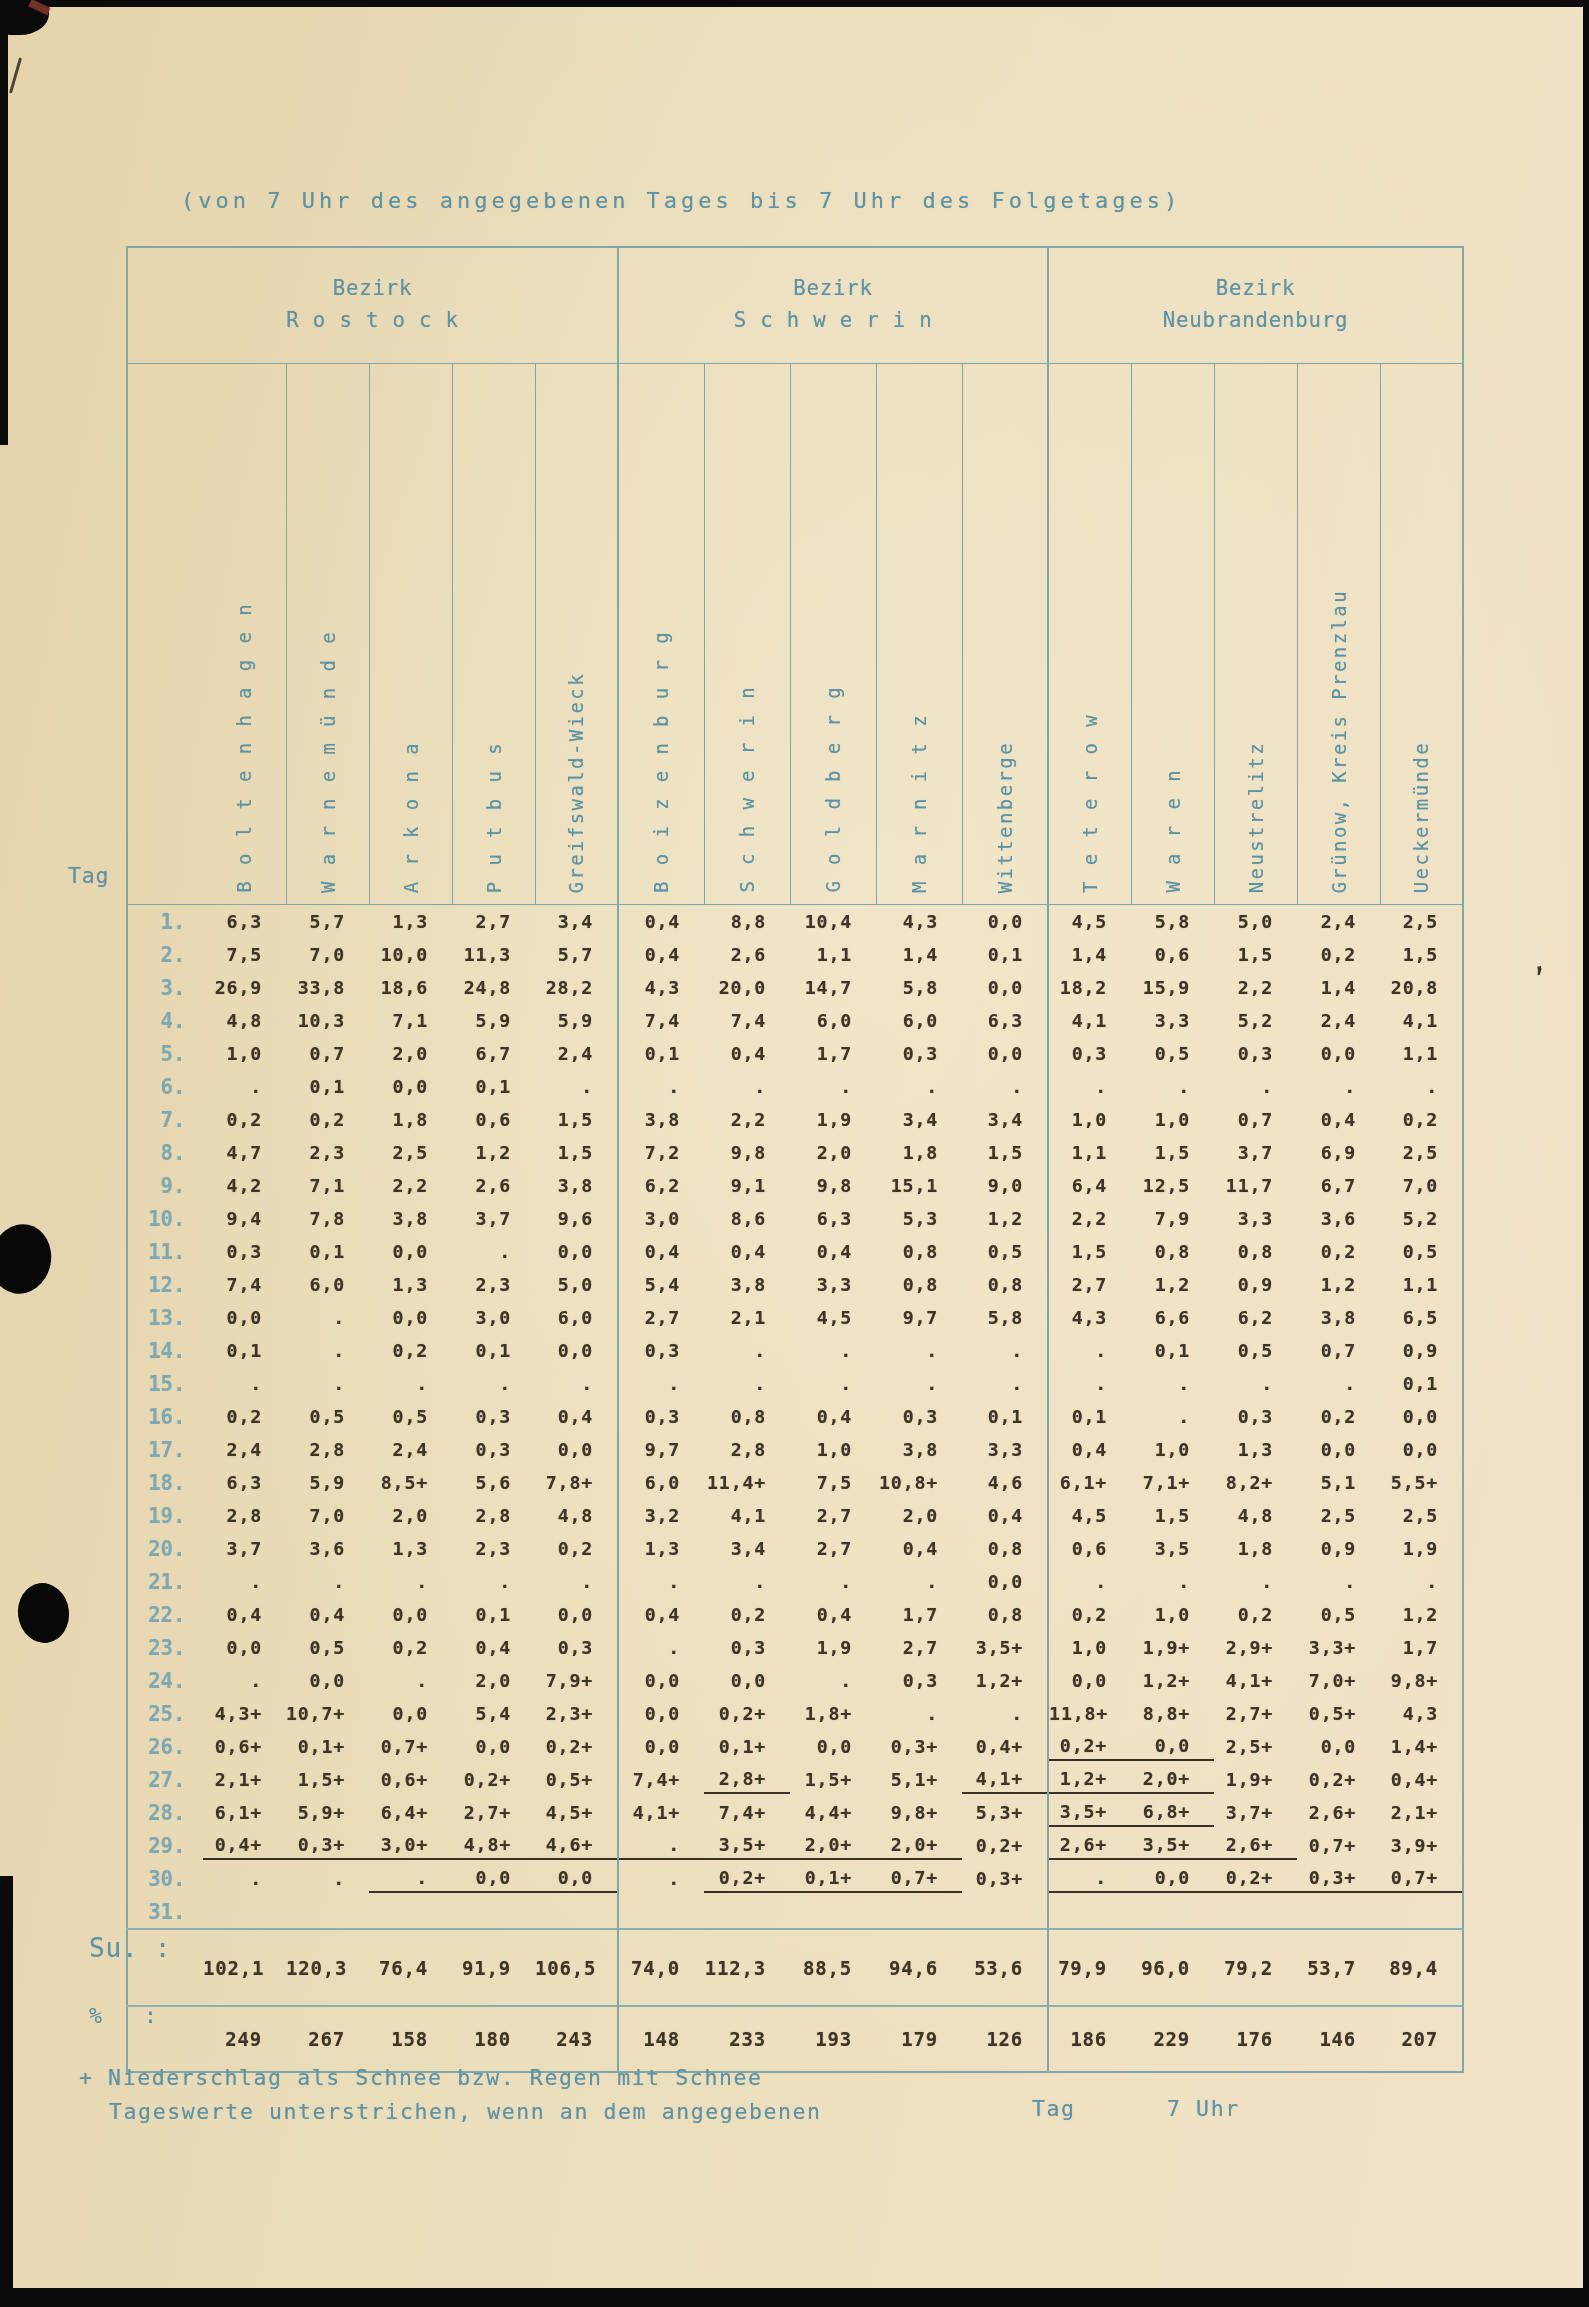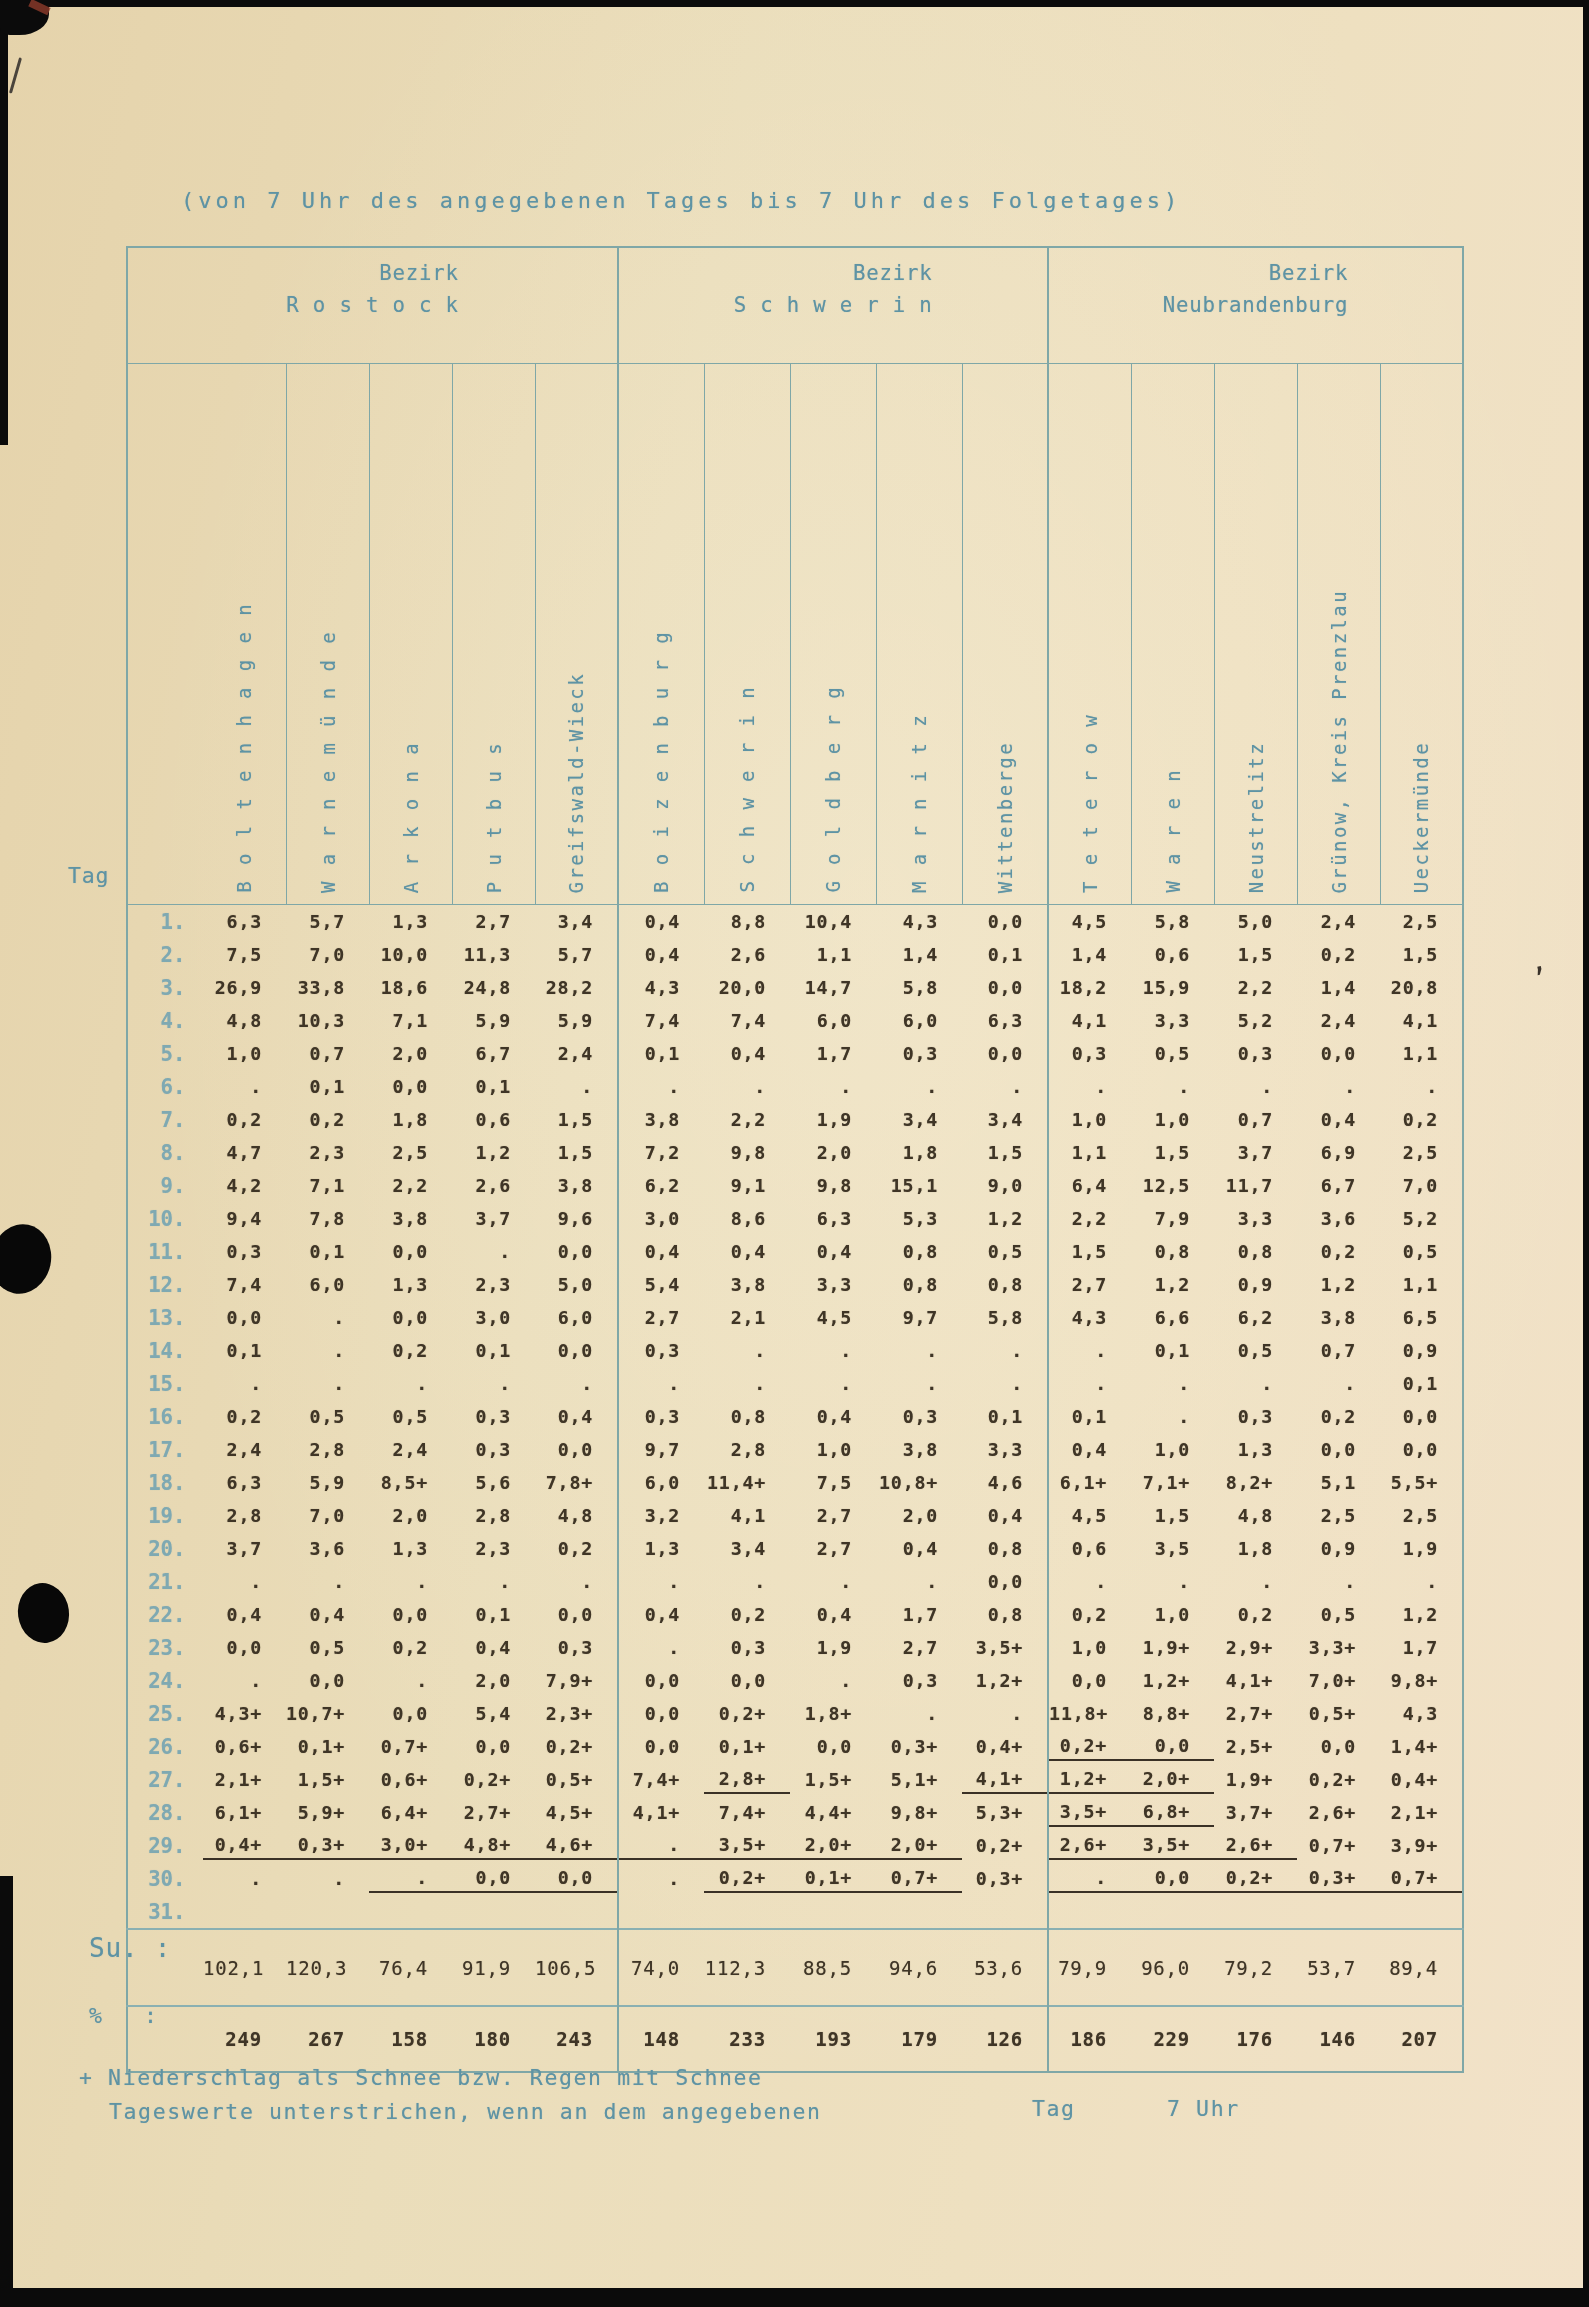--- a/index.html
+++ b/index.html
@@ -42,33 +42,33 @@
     border-collapse:collapse;table-layout:fixed;
     width:1337px;
     border:2px solid #7fa7a7;
   }
   table.precip col.c-day{width:76px;}
   table.precip col.c-r{width:83px;}
   table.precip col.c-s{width:86px;}
   table.precip col.c-n{width:83px;}
   th,td{padding:0;margin:0;font-weight:normal;}
   .bzcell{height:115px;vertical-align:top;text-align:center;border-bottom:1.6px solid #7fa7a7;}
-  .bzbox{display:inline-block;text-align:right;padding-top:9px;font-size:20.7px;line-height:1.55;letter-spacing:0.8px;}
+  .bzbox{display:inline-block;text-align:center;padding-top:24px;font-size:20.7px;line-height:1.55;letter-spacing:0.8px;}
   .sthead{height:540px;vertical-align:bottom;border-bottom:1.6px solid #7fa7a7;}
   .dayhead{height:540px;border-bottom:1.6px solid #7fa7a7;}
   .sl{border-left:1.6px solid #7fa7a7;}
   .gl{border-left:2px solid #7fa7a7;}
   .vh{display:flex;align-items:flex-end;justify-content:center;height:525px;padding-bottom:11px;}
   .vtext{writing-mode:vertical-rl;transform:rotate(180deg);white-space:nowrap;font-size:19px;letter-spacing:2.4px;}
   .daycell{height:33px;}
   .daycell span{display:block;text-align:right;padding-right:17.5px;font-size:20.7px;font-weight:bold;}
   .dcell{height:33px;font-size:18.3px;font-weight:bold;}
   .dcell .val{display:block;text-align:right;padding-right:24px;letter-spacing:0.8px;line-height:27px;}
   .dcell.u .val{border-bottom:2.8px solid #3a3126;}
-  tr.sumrow td{height:75px;border-top:2.4px solid #8ab0b2;font-size:19px;font-weight:normal;vertical-align:middle;}
+  tr.sumrow td{height:75px;border-top:2.4px solid #8ab0b2;font-size:19px;font-weight:bold;vertical-align:middle;}
   tr.pctrow td{height:64px;border-top:2.4px solid #8ab0b2;font-size:19px;font-weight:bold;vertical-align:middle;}
   tr.sumrow .val, tr.pctrow .val{display:block;text-align:right;padding-right:24px;letter-spacing:0.8px;}
   
   .tag-label{position:absolute;left:68px;top:863px;font-size:21.5px;letter-spacing:0.8px;}
   .sum-label{position:absolute;left:89px;top:1933px;font-size:26px;letter-spacing:0.8px;white-space:pre;}
   .pct-label{position:absolute;left:89px;top:2003px;font-size:21.5px;letter-spacing:0.8px;white-space:pre;}
   
   .footer{position:absolute;left:79px;top:2061px;font-size:21.5px;letter-spacing:1.6px;line-height:1.6;white-space:nowrap;}
   .footer .indent{padding-left:30px;}
   .foot-tag{position:absolute;left:1032px;top:2096px;font-size:21.5px;letter-spacing:1.6px;}

